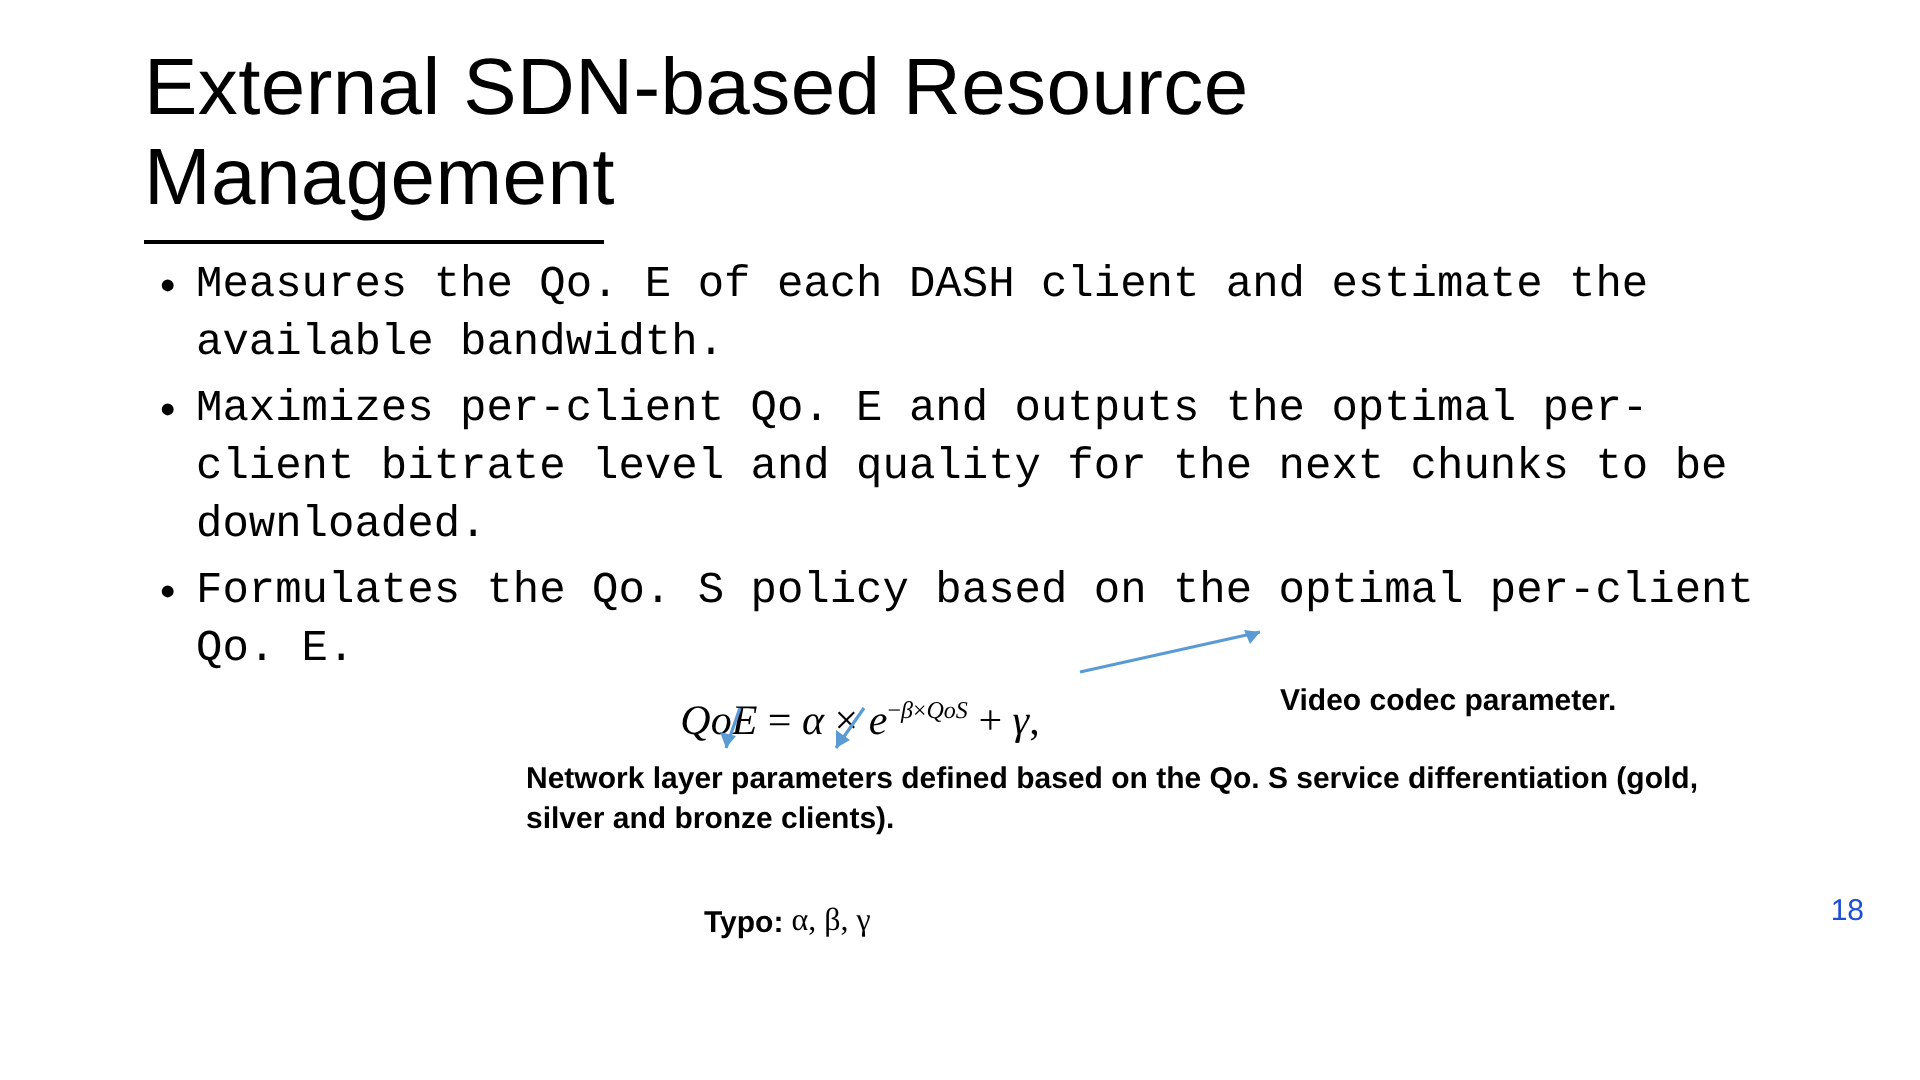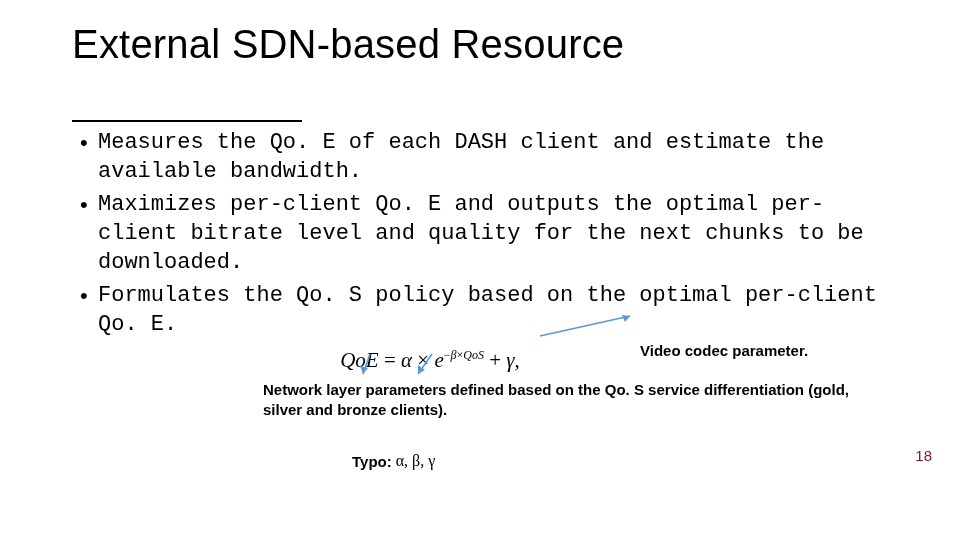--- a/index.html
+++ b/index.html
@@ -120,30 +120,31 @@
     font-family: "Times New Roman", Georgia, serif;
     font-weight: 400;
     font-size: 16px;
     padding: 0 6px 0 4px;
   }
   .pagenum {
     position: absolute;
     right: 28px;
     bottom: 16px;
     font-size: 15px;
-    color: #7f1d1d;
+    color: #1d4ed8;
   }
 </style>
 </head>
 <body>
 
 <div class="slide">
 
   <div class="title">
     <span>External SDN-based Resource</span><br>
+    <span>Management</span>
   </div>
   <div class="title-underline"></div>
 
   <div class="bullets">
     <div class="bullet">
       <div class="dot">•</div>
       <div class="txt">Measures  the Qo. E of each DASH client and estimate the available bandwidth.</div>
     </div>
     <div class="bullet">
       <div class="dot">•</div>

